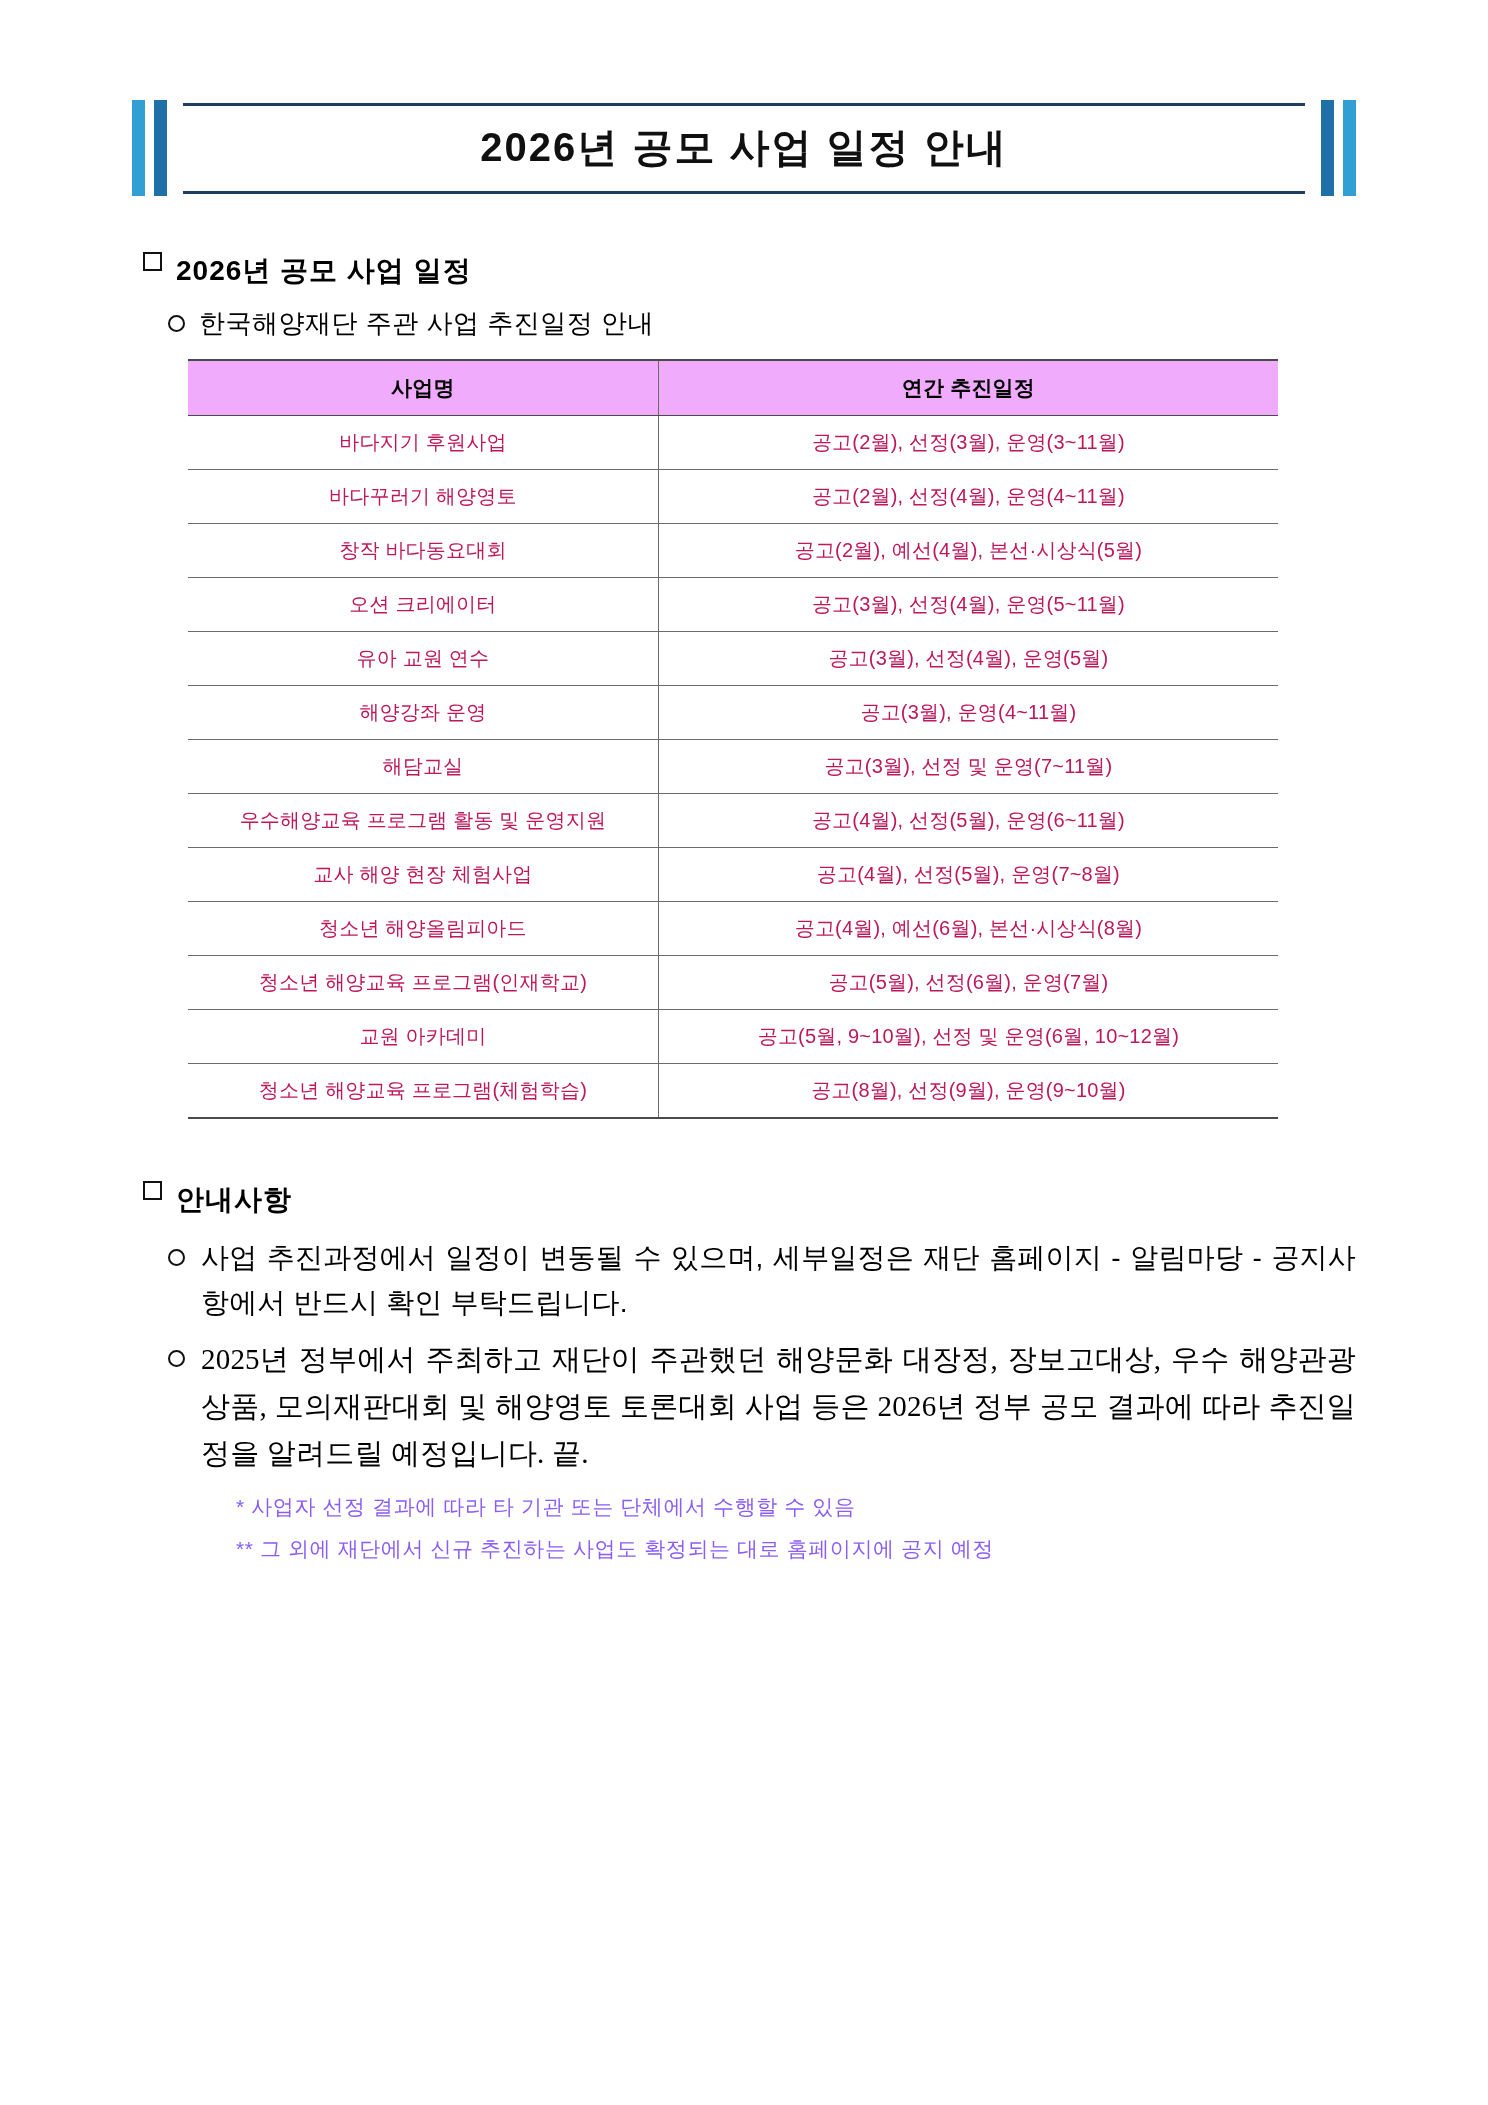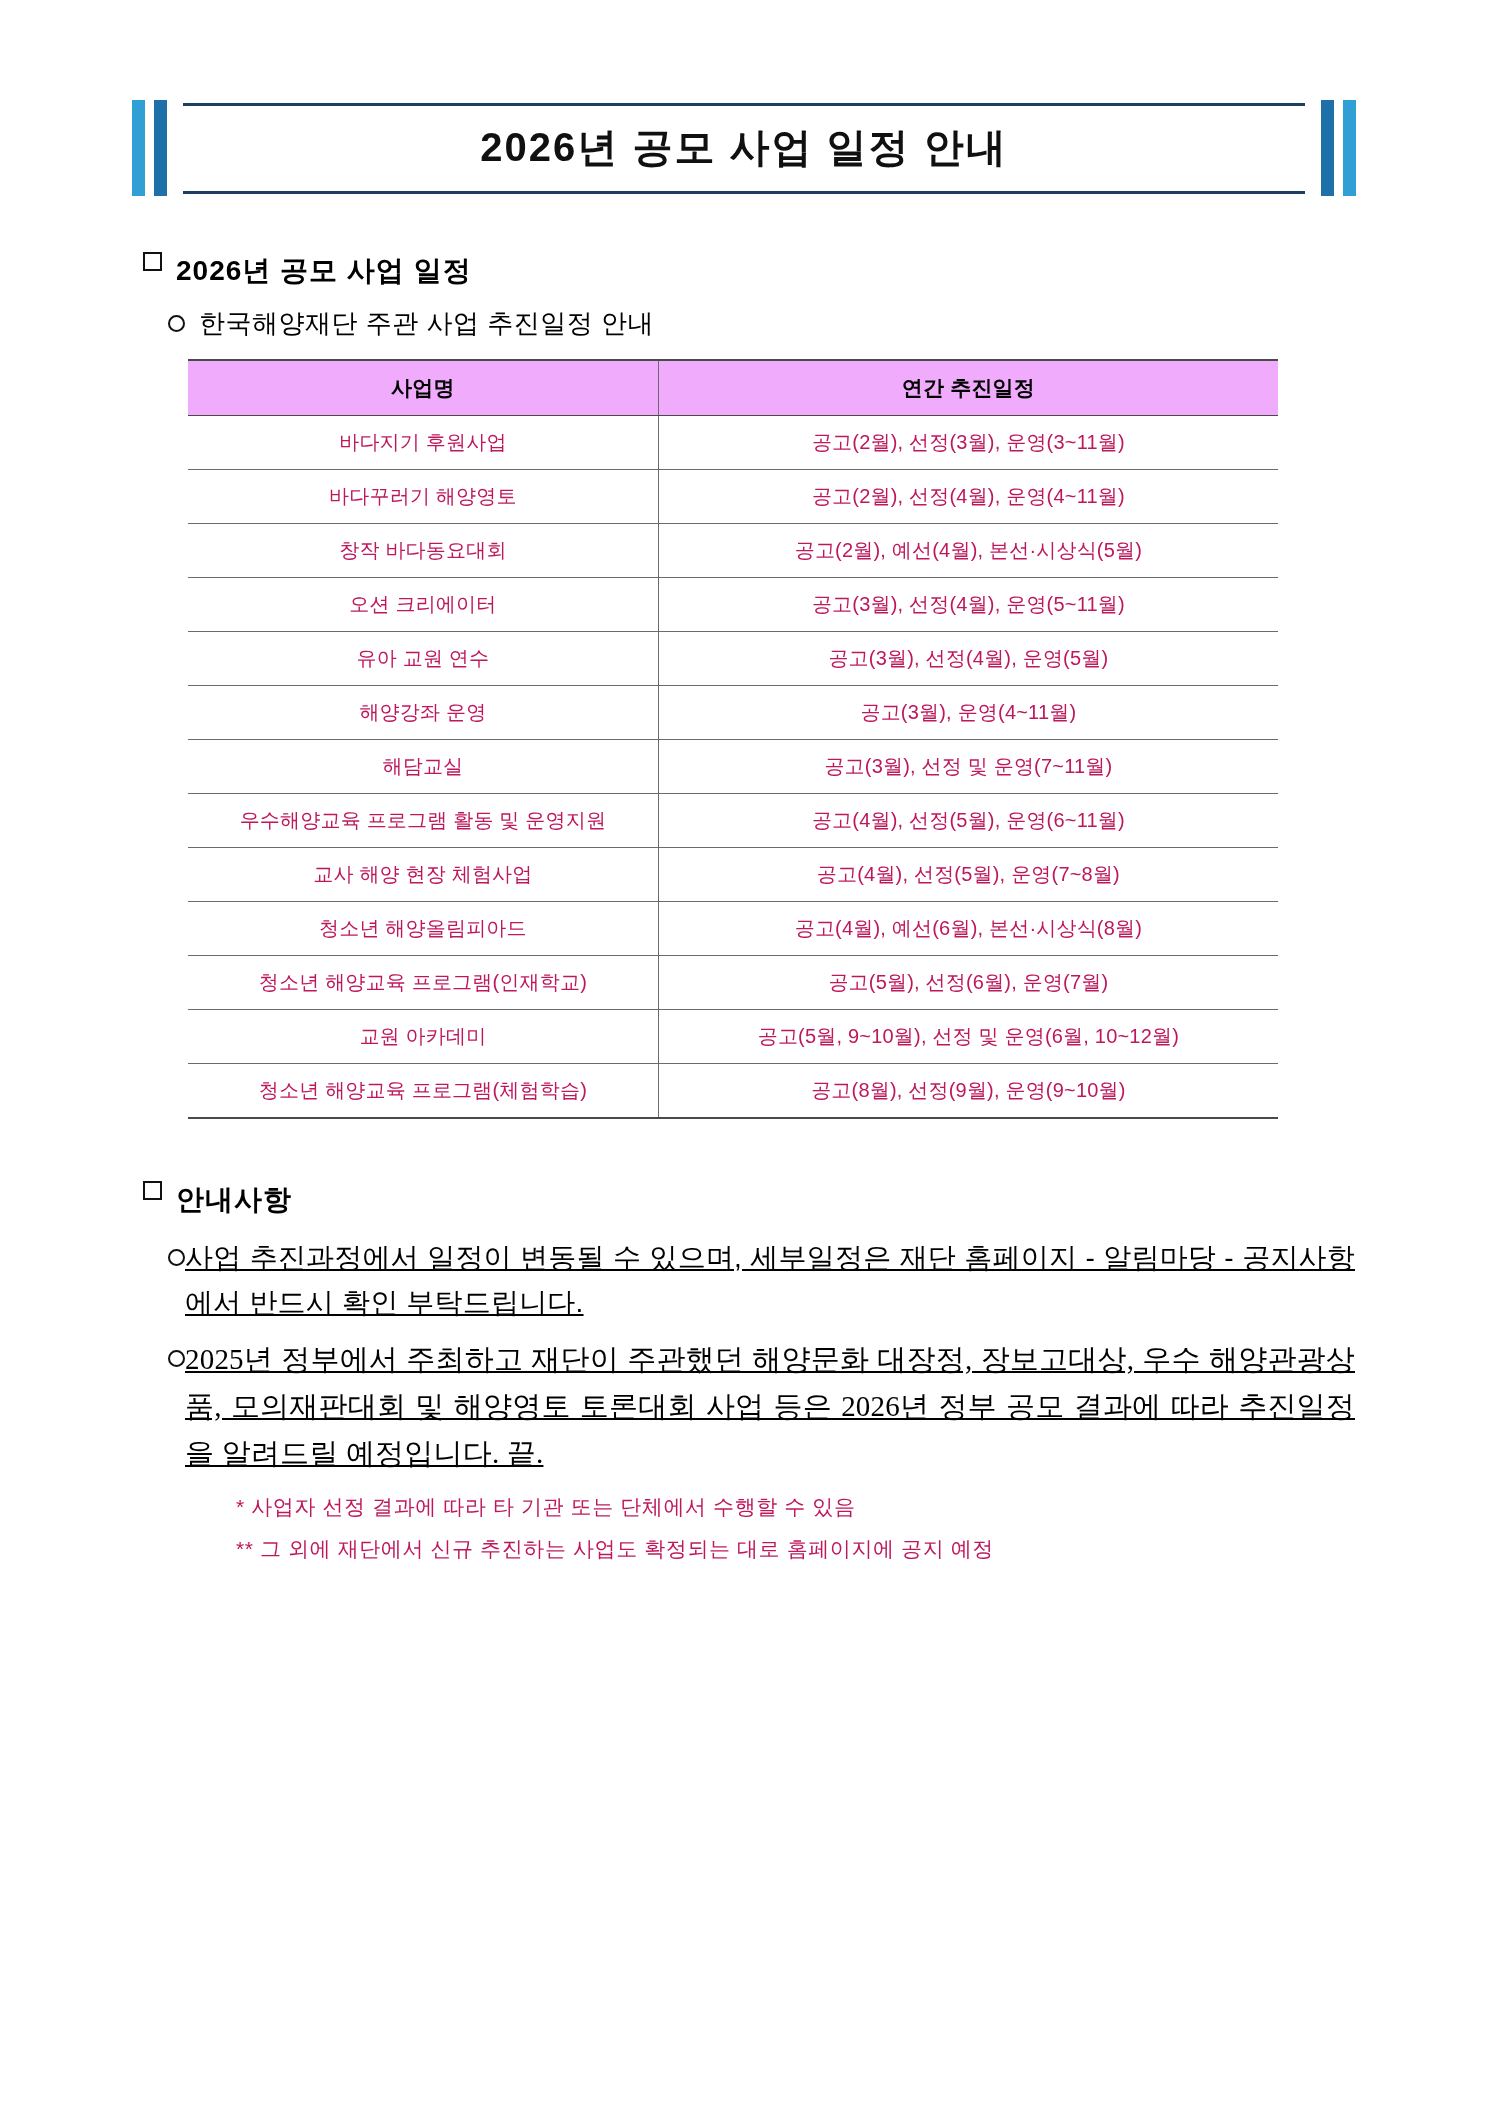--- a/index.html
+++ b/index.html
@@ -135,41 +135,41 @@
     border-right: 1px solid #6b6b6b;
     width: 42%;
   }
   table.schedule td { color: #be185d; }
 
   
   .notice-block { margin-top: 62px; }
   .notice-item {
     display: flex;
     align-items: flex-start;
+    gap: 16px;
     margin: 0 0 10px 36px;
-    text-decoration: underline;
   }
   .notice-item .text {
     font-size: 28px;
     line-height: 1.62;
     letter-spacing: 0.2px;
     text-align: justify;
     width: 1170px;
   }
   .notice-item.serif .text {
     font-family: "Liberation Serif", serif;
     font-size: 29px;
   }
   .notice-item .circ-bullet { margin-top: 14px; }
 
   .footnote {
     font-size: 21px;
     letter-spacing: 0.6px;
     margin: 16px 0 0 104px;
-    color: #be185d;
+    color: #8b5cf6;
   }
   .footnote.second { margin-top: 14px; }
 </style>
 </head>
 <body>
 
 <div class="page">
 
   <div class="title-banner">
     <div class="bar-group">

